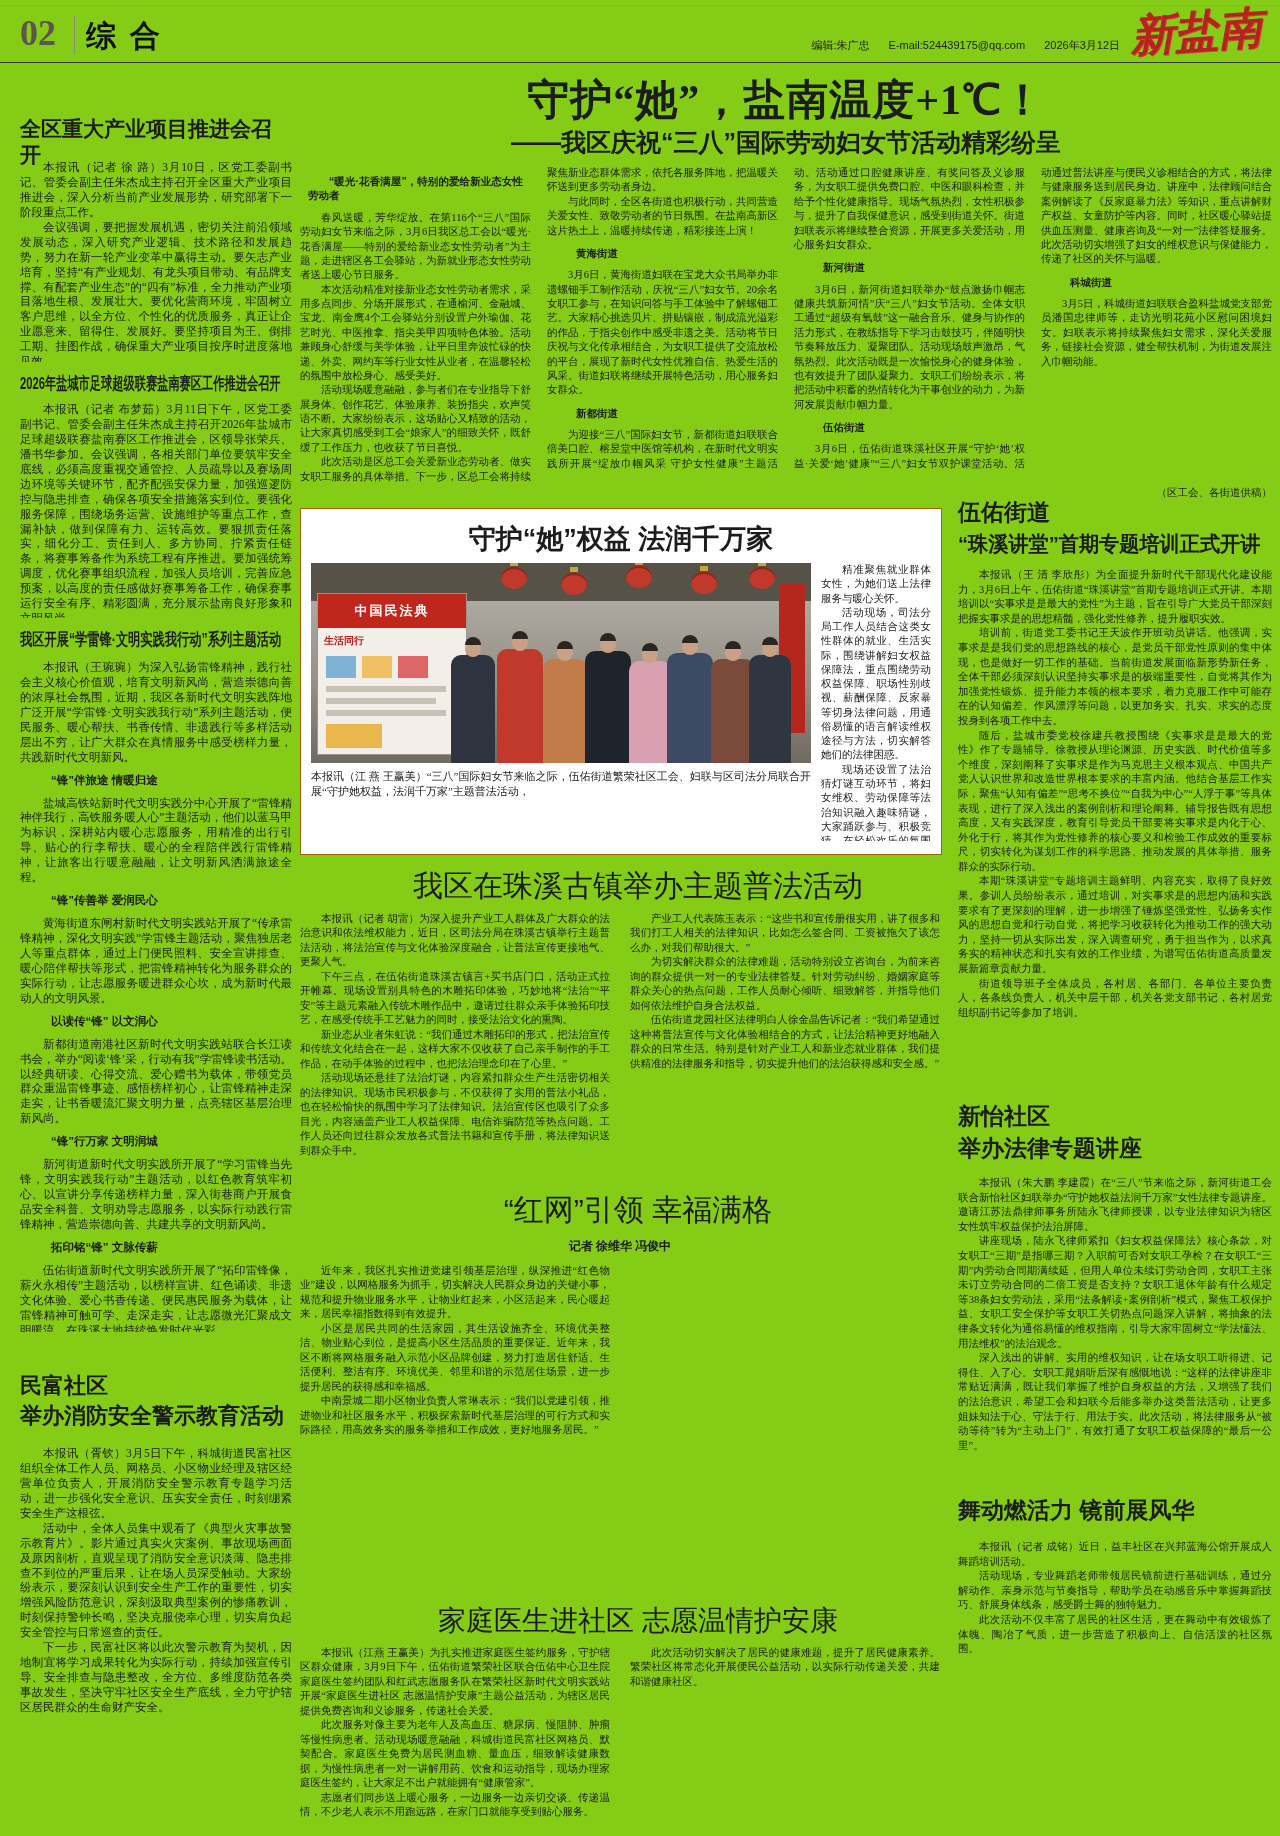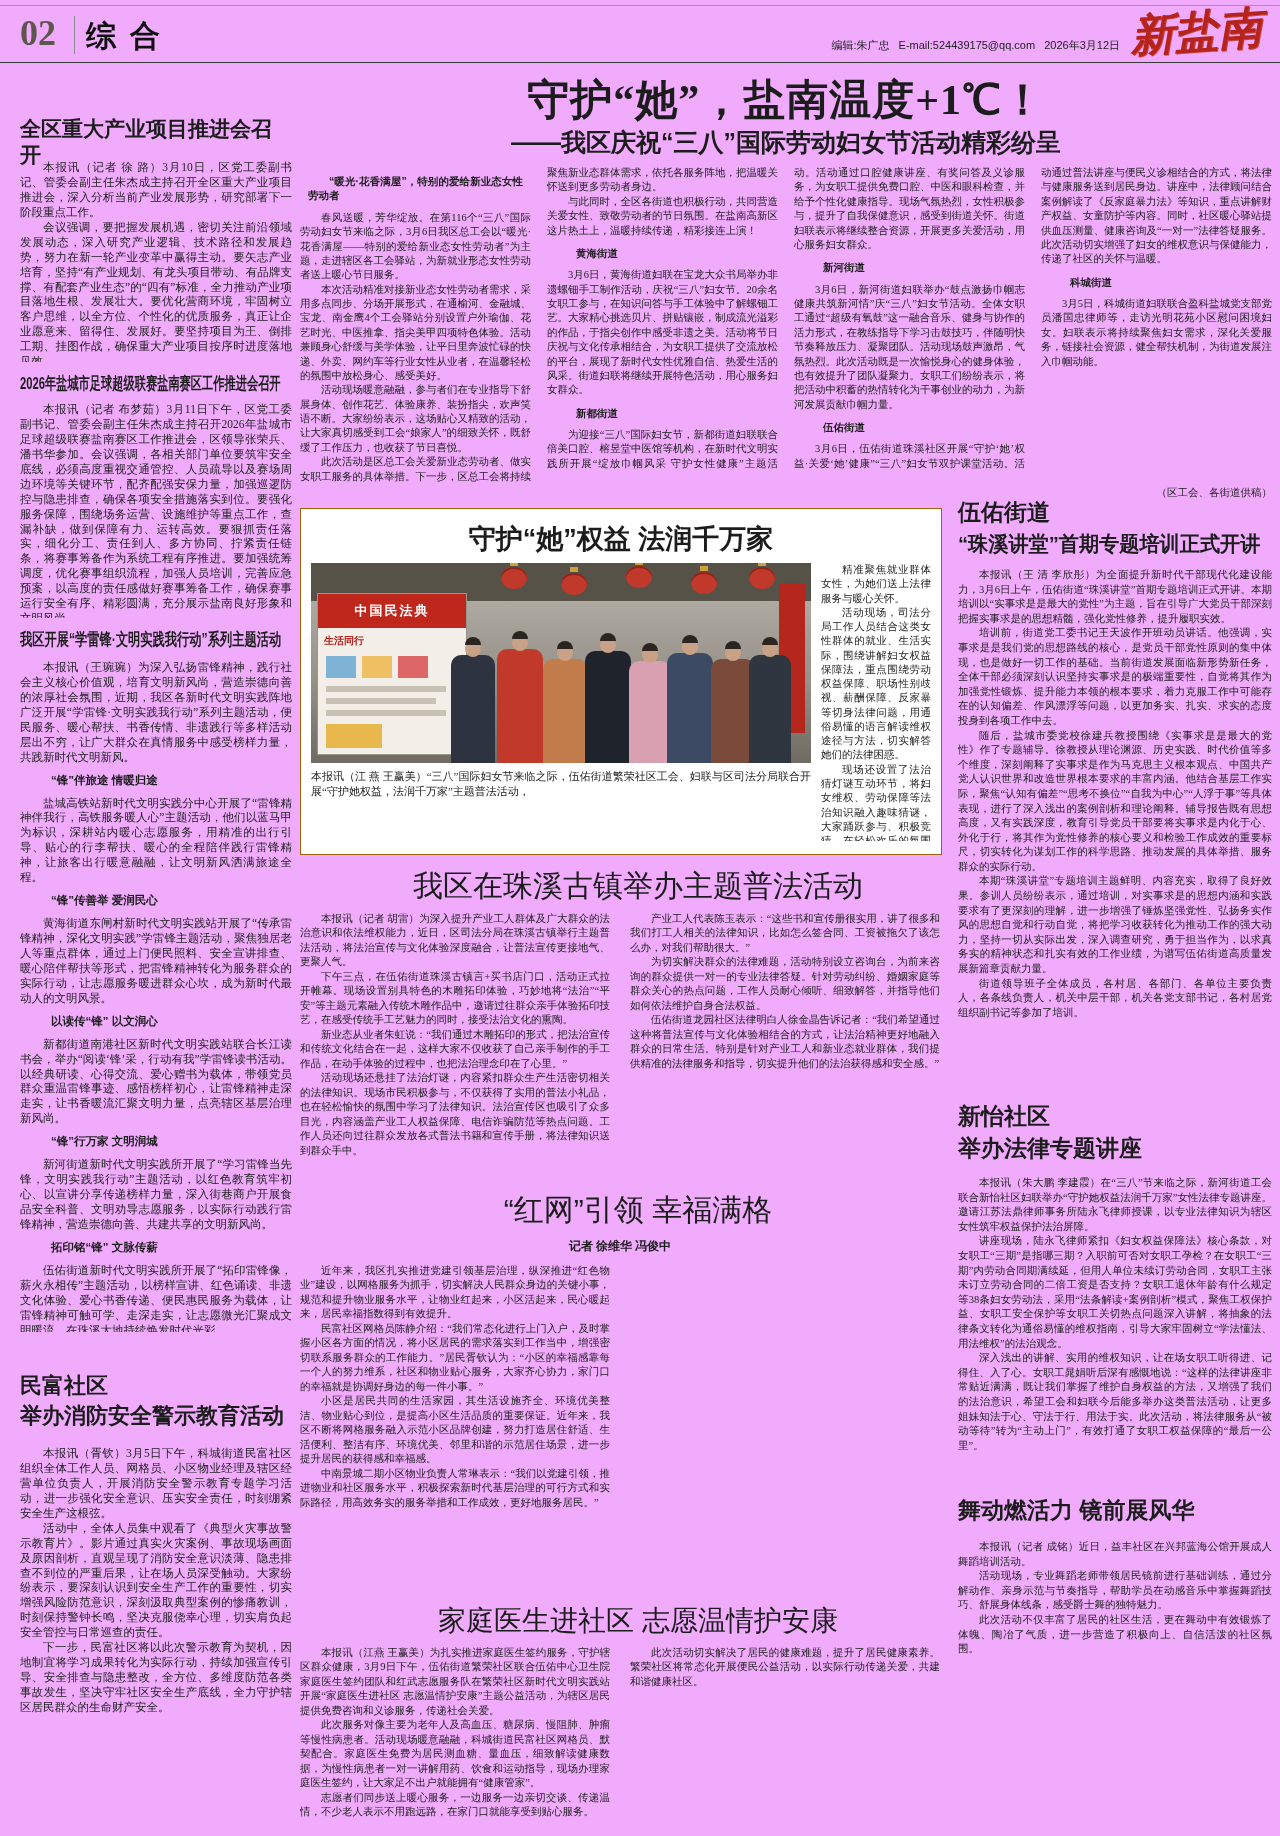--- a/index.html
+++ b/index.html
@@ -1,28 +1,28 @@
 <!DOCTYPE html>
 <html><head>
 <meta charset="utf-8">
 <style>
   html,body{margin:0;padding:0;background:#e8e8e4;}
-  #page{position:relative;width:1280px;height:1836px;background:#f0abfc;overflow:hidden;
+  #page{position:relative;width:1280px;height:1836px;background:#84cc16;overflow:hidden;
         font-family:"Liberation Serif","DejaVu Serif",serif;color:#1c1c1c;}
   .abs{position:absolute;}
   
   .rule-top{left:0;top:5px;width:1280px;height:1px;background:#9a9a96;}
   .rule-head{left:0;top:62px;width:1280px;height:1px;background:#3a3a38;}
   .pageno{left:20px;top:12px;font-family:"Liberation Serif",serif;font-size:36px;font-weight:bold;color:#5c564d;}
   .hdr-bar{left:74px;top:16px;width:1px;height:38px;background:#8a8a86;}
   .section-name{left:86px;top:16px;font-size:30px;font-weight:bold;letter-spacing:14px;color:#111;
         font-family:"Liberation Sans","DejaVu Sans",sans-serif;}
   .ed-info{left:690px;top:38px;width:430px;font-size:11px;color:#222;text-align:right;
         font-family:"Liberation Sans","DejaVu Sans",sans-serif;}
-  .ed-info span{margin-left:6px;}
+  .ed-info span{margin-left:16px;}
   .masthead{left:1130px;top:2px;width:150px;font-size:44px;font-weight:900;font-style:italic;
         color:#b5231c;transform:rotate(-4deg);font-family:"DejaVu Serif",serif;
         text-shadow:1px 1px 0 #c8443c;}
   
   .feat-title{left:300px;top:72px;width:972px;text-align:center;font-size:42px;font-weight:900;
         font-family:"Liberation Serif",serif;letter-spacing:1px;}
   .feat-sub{left:300px;top:126px;width:972px;text-align:center;font-size:25px;font-weight:bold;
         font-family:"Liberation Sans","DejaVu Sans",sans-serif;}
   .feat-body{left:300px;top:166px;width:972px;height:318px;column-count:4;column-gap:16px;
         column-fill:auto;font-size:10.5px;line-height:1.37;text-align:justify;overflow:hidden;}
@@ -211,21 +211,20 @@
       <p class="bp">活动现场还悬挂了法治灯谜，内容紧扣群众生产生活密切相关的法律知识。现场市民积极参与，不仅获得了实用的普法小礼品，也在轻松愉快的氛围中学习了法律知识。法治宣传区也吸引了众多目光，内容涵盖产业工人权益保障、电信诈骗防范等热点问题。工作人员还向过往群众发放各式普法书籍和宣传手册，将法律知识送到群众手中。</p>
       <p class="bp">产业工人代表陈玉表示：“这些书和宣传册很实用，讲了很多和我们打工人相关的法律知识，比如怎么签合同、工资被拖欠了该怎么办，对我们帮助很大。”</p>
       <p class="bp">为切实解决群众的法律难题，活动特别设立咨询台，为前来咨询的群众提供一对一的专业法律答疑。针对劳动纠纷、婚姻家庭等群众关心的热点问题，工作人员耐心倾听、细致解答，并指导他们如何依法维护自身合法权益。</p>
       <p class="bp">伍佑街道龙园社区法律明白人徐金晶告诉记者：“我们希望通过这种将普法宣传与文化体验相结合的方式，让法治精神更好地融入群众的日常生活。特别是针对产业工人和新业态就业群体，我们提供精准的法律服务和指导，切实提升他们的法治获得感和安全感。”</p>
     </div>
 
   <div class="abs c-title" style="top:1190px;font-size:30px;">“红网”引领 幸福满格</div>
   <div class="abs byline" style="top:1238px;">记者 徐维华 冯俊中</div>
   <div class="abs c-body" style="top:1264px;height:330px;">
       <p class="bp">近年来，我区扎实推进党建引领基层治理，纵深推进“红色物业”建设，以网格服务为抓手，切实解决人民群众身边的关键小事，规范和提升物业服务水平，让物业红起来，小区活起来，民心暖起来，居民幸福指数得到有效提升。</p>
-      <p class="bp">民富社区网格员陈静介绍：“我们常态化进行上门入户，及时掌握小区各方面的情况，将小区居民的需求落实到工作当中，增强密切联系服务群众的工作能力。”居民胥钦认为：“小区的幸福感靠每一个人的努力维系，社区和物业贴心服务，大家齐心协力，家门口的幸福就是协调好身边的每一件小事。”</p>
       <p class="bp">小区是居民共同的生活家园，其生活设施齐全、环境优美整洁、物业贴心到位，是提高小区生活品质的重要保证。近年来，我区不断将网格服务融入示范小区品牌创建，努力打造居住舒适、生活便利、整洁有序、环境优美、邻里和谐的示范居住场景，进一步提升居民的获得感和幸福感。</p>
       <p class="bp">中南景城二期小区物业负责人常琳表示：“我们以党建引领，推进物业和社区服务水平，积极探索新时代基层治理的可行方式和实际路径，用高效务实的服务举措和工作成效，更好地服务居民。”</p>
     </div>
 
   <div class="abs c-title" style="top:1602px;font-size:28px;">家庭医生进社区 志愿温情护安康</div>
   <div class="abs c-body" style="top:1646px;height:184px;">
       <p class="bp">本报讯（江燕 王赢美）为扎实推进家庭医生签约服务，守护辖区群众健康，3月9日下午，伍佑街道繁荣社区联合伍佑中心卫生院家庭医生签约团队和红武志愿服务队在繁荣社区新时代文明实践站开展“家庭医生进社区 志愿温情护安康”主题公益活动，为辖区居民提供免费咨询和义诊服务，传递社会关爱。</p>
       <p class="bp">此次服务对像主要为老年人及高血压、糖尿病、慢阻肺、肿瘤等慢性病患者。活动现场暖意融融，科城街道民富社区网格员、默契配合。家庭医生免费为居民测血糖、量血压，细致解读健康数据，为慢性病患者一对一讲解用药、饮食和运动指导，现场办理家庭医生签约，让大家足不出户就能拥有“健康管家”。</p>
       <p class="bp">志愿者们同步送上暖心服务，一边服务一边亲切交谈、传递温情，不少老人表示不用跑远路，在家门口就能享受到贴心服务。</p>
       <p class="bp">此次活动切实解决了居民的健康难题，提升了居民健康素养。繁荣社区将常态化开展便民公益活动，以实际行动传递关爱，共建和谐健康社区。</p>

